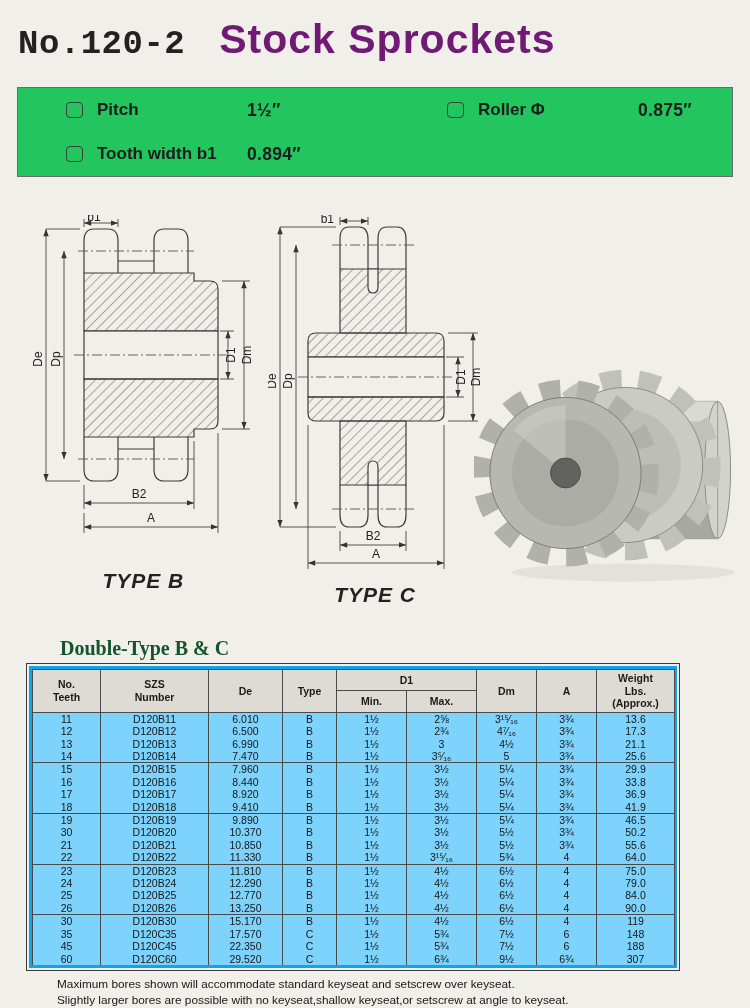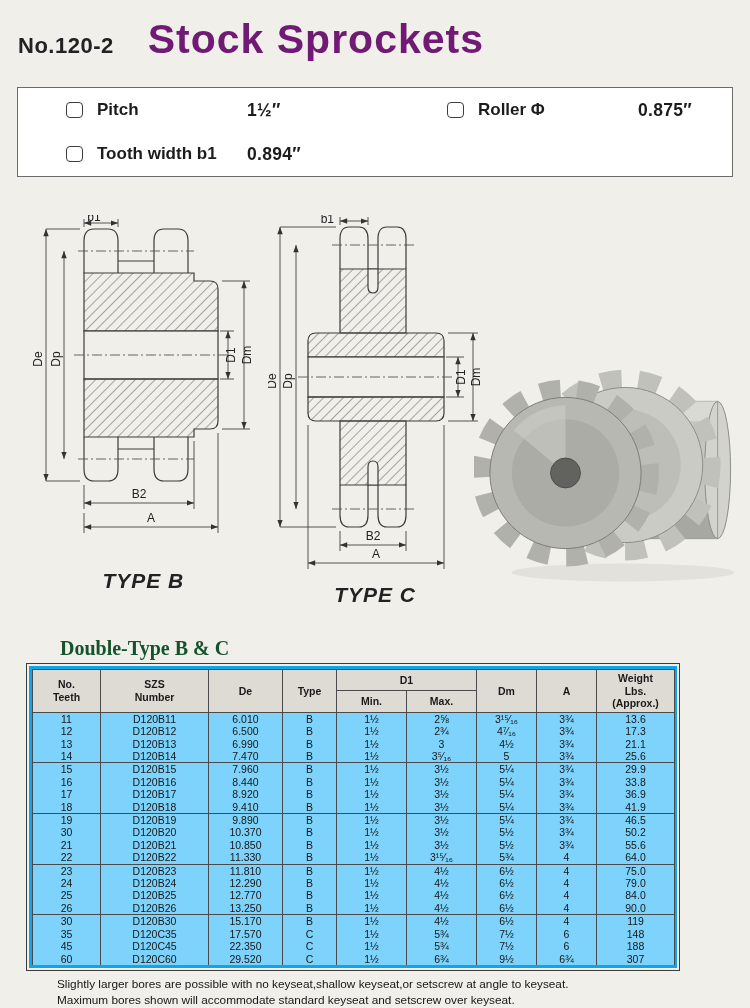--- a/index.html
+++ b/index.html
@@ -3,25 +3,25 @@
 <meta charset="utf-8">
 <style>
   html,body{margin:0;padding:0;}
   .page{
     width:750px;height:1008px;position:relative;overflow:hidden;
     background:#f1efe9;
     font-family:"Liberation Sans",sans-serif;color:#1c1c1c;
   }
   
   .hdr{display:flex;align-items:baseline;gap:34px;padding:16px 0 0 18px;}
-  .hdr .no{font-size:22px;font-weight:bold;letter-spacing:.5px;color:#222;}
+  .hdr .no{font-size:34px;font-weight:bold;letter-spacing:.5px;color:#222;font-family:Liberation Mono, monospace;}
   .hdr .main{font-size:41px;font-weight:bold;letter-spacing:1px;color:#701a75;}
   
   .specbox{
-    margin:24px 17px 0 17px;border:1.5px solid #6b6b6b;background:#ffffff;
+    margin:24px 17px 0 17px;border:1.5px solid #6b6b6b;background:#22c55e;
     height:88px;display:grid;grid-template-columns:57% 43%;grid-auto-rows:1fr;
     align-items:center;
   }
   .spec-item{display:flex;align-items:center;}
   .spec-item.c1{padding-left:48px;}
   .spec-item.c2{padding-left:22px;}
   .chk{width:15px;height:14px;border:1.7px solid #3d3d3d;border-radius:4px;flex:0 0 auto;background:transparent;}
   .spec-label{font-weight:bold;font-size:17px;margin-left:14px;}
   .spec-item.c1 .spec-label{width:150px;}
   .spec-item.c2 .spec-label{width:160px;}
@@ -498,17 +498,17 @@
             <td>6¾</td>
             <td>9½</td>
             <td>6¾</td>
             <td>307</td>
           </tr>
         </tbody>
     </table>
   </div>
 
   <div class="notes">
+    <div>Maximum bores shown will accommodate standard keyseat and setscrew over keyseat.</div>
     <div>Slightly larger bores are possible with no keyseat,shallow keyseat,or setscrew at angle to keyseat.</div>
-    <div>Maximum bores shown will accommodate standard keyseat and setscrew over keyseat.</div>
   </div>
 
 </div>
 
 </body></html>

